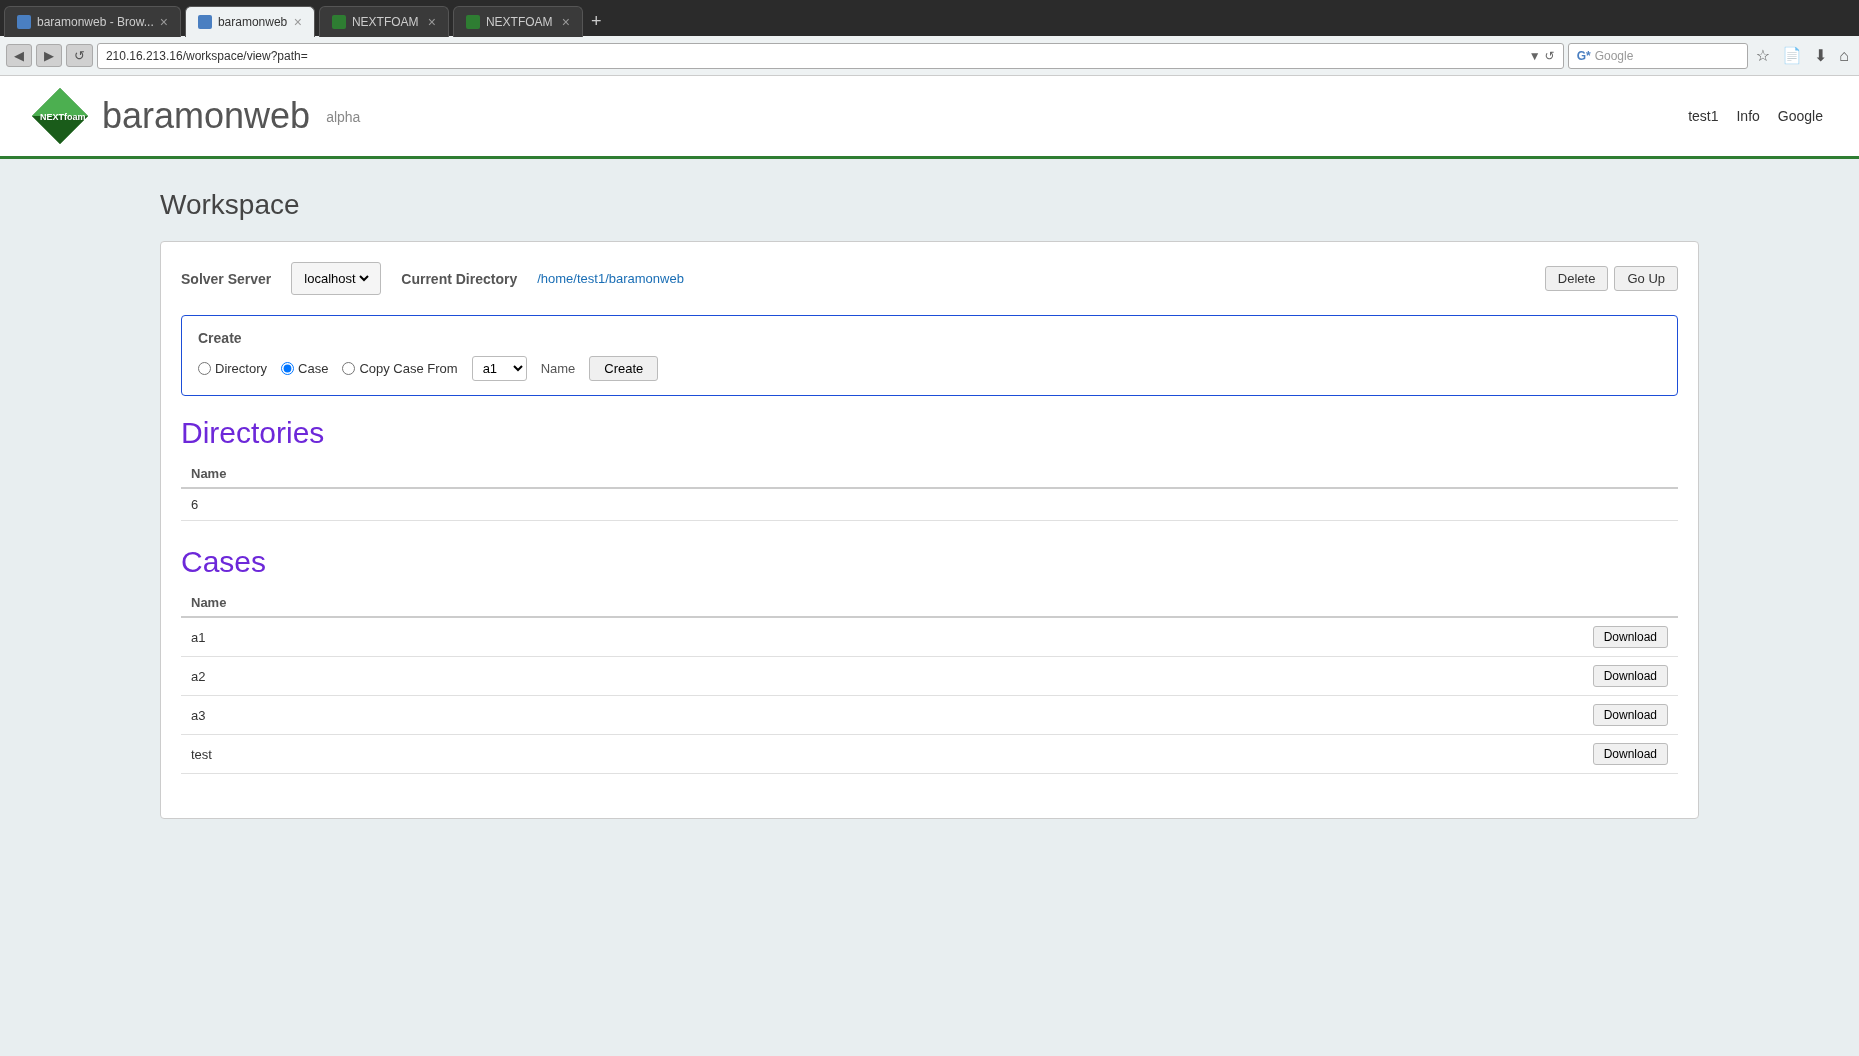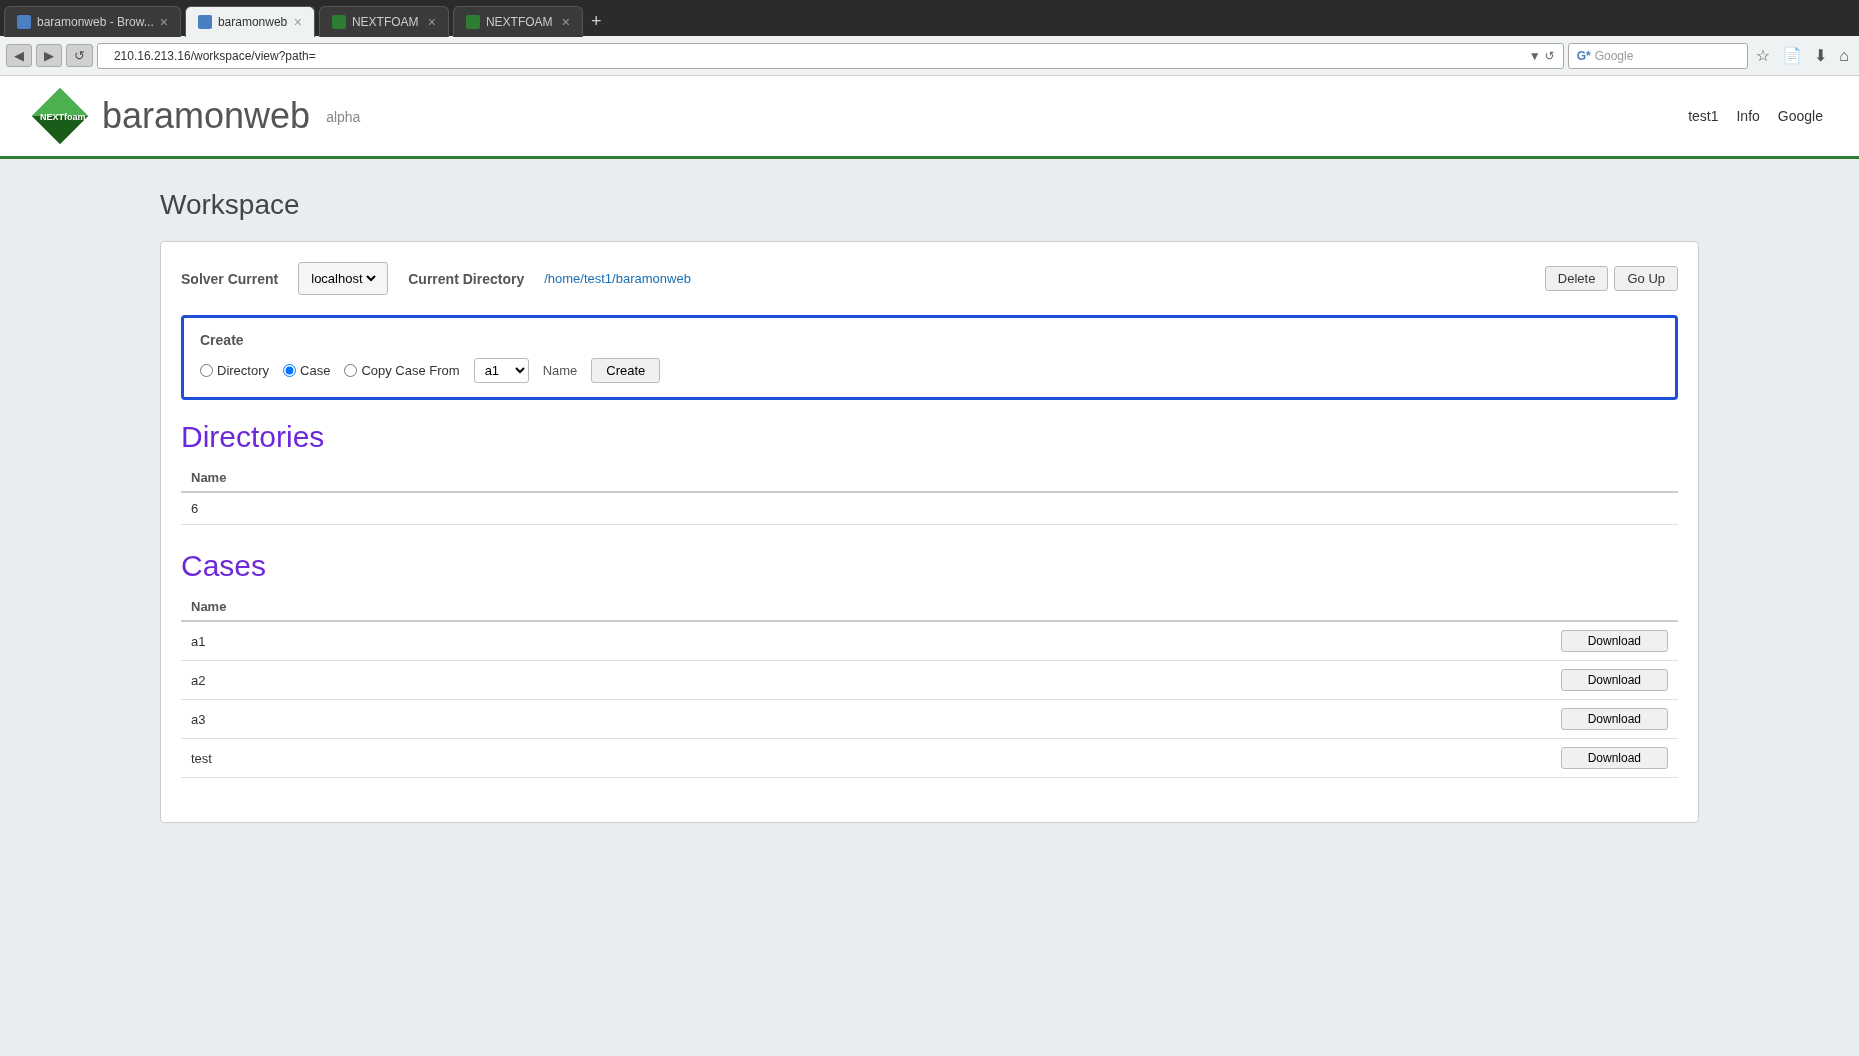--- a/index.html
+++ b/index.html
@@ -11,21 +11,21 @@
     .tab { display: flex; align-items: flex-end; padding: 8px 12px; font-size: 12px; color: #ccc; background: #3a3a3a; border-radius: 6px 6px 0 0; margin-left: 4px; min-width: 130px; max-width: 200px; cursor: pointer; border: 1px solid #555; border-bottom: none; }
     .tab.active { background: #eef2f3; color: #333; }
     .tab-favicon { width: 14px; height: 14px; margin-right: 6px; background: #4a90d9; border-radius: 2px; flex-shrink: 0; }
     .tab-label { flex: 1; overflow: hidden; text-overflow: ellipsis; white-space: nowrap; font-size: 12px; }
     .tab-close { margin-left: 6px; color: #999; font-size: 14px; line-height: 1; cursor: pointer; }
     .tab-new { background: none; border: none; color: #ccc; font-size: 18px; padding: 0 8px; cursor: pointer; }
 
     .nav-bar { display: flex; align-items: center; background: #eef2f3; padding: 4px 6px; border-bottom: 1px solid #ccc; height: 40px; gap: 4px; }
     .nav-btn { background: #d0d0d0; border: 1px solid #aaa; border-radius: 3px; padding: 3px 7px; cursor: pointer; font-size: 13px; color: #555; }
     .url-bar { flex: 1; display: flex; align-items: center; background: white; border: 1px solid #aaa; border-radius: 3px; padding: 2px 8px; font-size: 12px; color: #333; height: 26px; }
-    .url-bar-text { flex: 1; margin-left: 8px; }
+    .url-bar-text { flex: 1; }
     .url-refresh { margin-left: 4px; color: #666; cursor: pointer; }
     .search-box { display: flex; align-items: center; background: white; border: 1px solid #aaa; border-radius: 3px; padding: 2px 8px; font-size: 12px; width: 180px; height: 26px; }
     .nav-icons { display: flex; gap: 4px; align-items: center; }
     .nav-icon-btn { background: none; border: none; font-size: 16px; cursor: pointer; color: #555; padding: 2px 4px; }
 
     
     .page { background: #e8eef0; min-height: 800px; }
 
     
     .site-header { background: white; border-bottom: 3px solid #2e7d32; padding: 10px 30px; display: flex; align-items: center; justify-content: space-between; }
@@ -42,36 +42,36 @@
     .workspace-panel { background: white; border: 1px solid #ccc; border-radius: 4px; padding: 20px; }
 
     .panel-row { display: flex; align-items: center; gap: 20px; margin-bottom: 20px; }
     .panel-label { font-weight: bold; color: #555; }
     .solver-server-select { display: flex; align-items: center; background: #f5f5f5; border: 1px solid #bbb; border-radius: 3px; padding: 7px 8px; font-size: 13px; cursor: pointer; }
     .solver-server-select select { border: none; background: transparent; font-size: 13px; cursor: pointer; outline: none; }
     .current-dir-path { color: #1a6eb5; font-size: 13px; }
     .panel-actions { margin-left: auto; display: flex; gap: 6px; }
     .btn { padding: 4px 12px; font-size: 13px; border: 1px solid #bbb; border-radius: 3px; background: #f0f0f0; cursor: pointer; color: #333; }
 
-    .create-section { border: 3px solid #1d4ed8; border-radius: 4px; padding: 14px 16px; margin-bottom: 20px; }
+    .create-section { border: 1px solid #1d4ed8; border-radius: 4px; padding: 14px 16px; margin-bottom: 20px; }
     .create-title { font-size: 14px; font-weight: bold; color: #555; margin-bottom: 10px; }
     .create-row { display: flex; align-items: center; gap: 14px; }
     .radio-group { display: flex; gap: 14px; align-items: center; }
     .radio-item { display: flex; align-items: center; gap: 4px; cursor: pointer; font-size: 13px; }
     .radio-item input[type="radio"] { cursor: pointer; }
     .copy-select { border: 1px solid #bbb; border-radius: 3px; padding: 3px 6px; font-size: 13px; background: white; cursor: pointer; }
     .name-label { font-size: 13px; color: #555; }
     .name-input { border: 1px solid #bbb; border-radius: 3px; padding: 3px 8px; font-size: 13px; width: 350px; }
     .create-btn { padding: 4px 14px; font-size: 13px; border: 1px solid #bbb; border-radius: 3px; background: #f0f0f0; cursor: pointer; }
 
     .section-title { font-size: 30px; font-weight: normal; color: #6d28d9; margin-bottom: 10px; }
     .data-table { width: 100%; border-collapse: collapse; margin-bottom: 24px; }
     .data-table th { text-align: left; font-size: 13px; font-weight: bold; color: #555; padding: 6px 10px; border-bottom: 2px solid #ccc; }
     .data-table td { padding: 8px 10px; border-bottom: 1px solid #e0e0e0; font-size: 13px; }
-    .download-btn { padding: 3px 26px; font-size: 12px; border: 1px solid #bbb; border-radius: 3px; background: #f0f0f0; cursor: pointer; text-align: right; }
+    .download-btn { padding: 3px 10px; font-size: 12px; border: 1px solid #bbb; border-radius: 3px; background: #f0f0f0; cursor: pointer; text-align: right; }
 
     
     .logo-svg { width: 60px; height: 60px; }
   </style>
 </head>
 <body>
 
 <div class="browser-chrome">
   <div class="tab-bar">
     <div class="tab">
@@ -139,21 +139,21 @@
       <a>Google</a>
     </div>
   </div>
 
   <div class="main-content">
     <h1 class="page-title">Workspace</h1>
 
     <div class="workspace-panel">
 
       <div class="panel-row">
-        <span class="panel-label">Solver Current</span>
+        <span class="panel-label">Solver Server</span>
         <div class="solver-server-select">
           <select>
             <option>localhost</option>
           </select>
         </div>
         <span class="panel-label">Current Directory</span>
         <span class="current-dir-path">/home/test1/baramonweb</span>
         <div class="panel-actions">
           <button class="btn">Delete</button>
           <button class="btn">Go Up</button>

